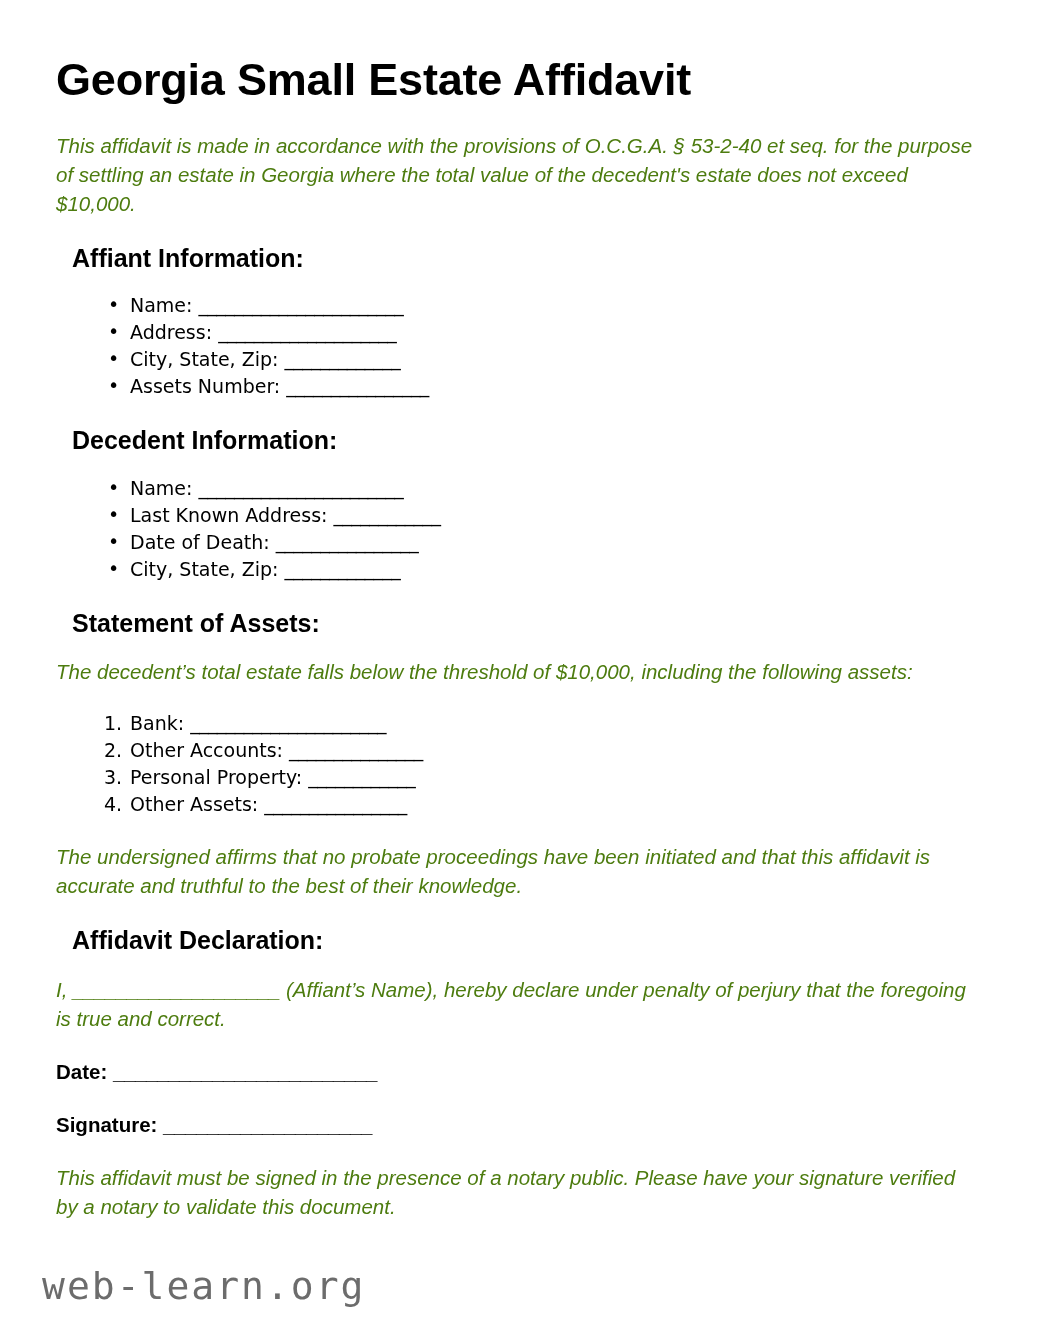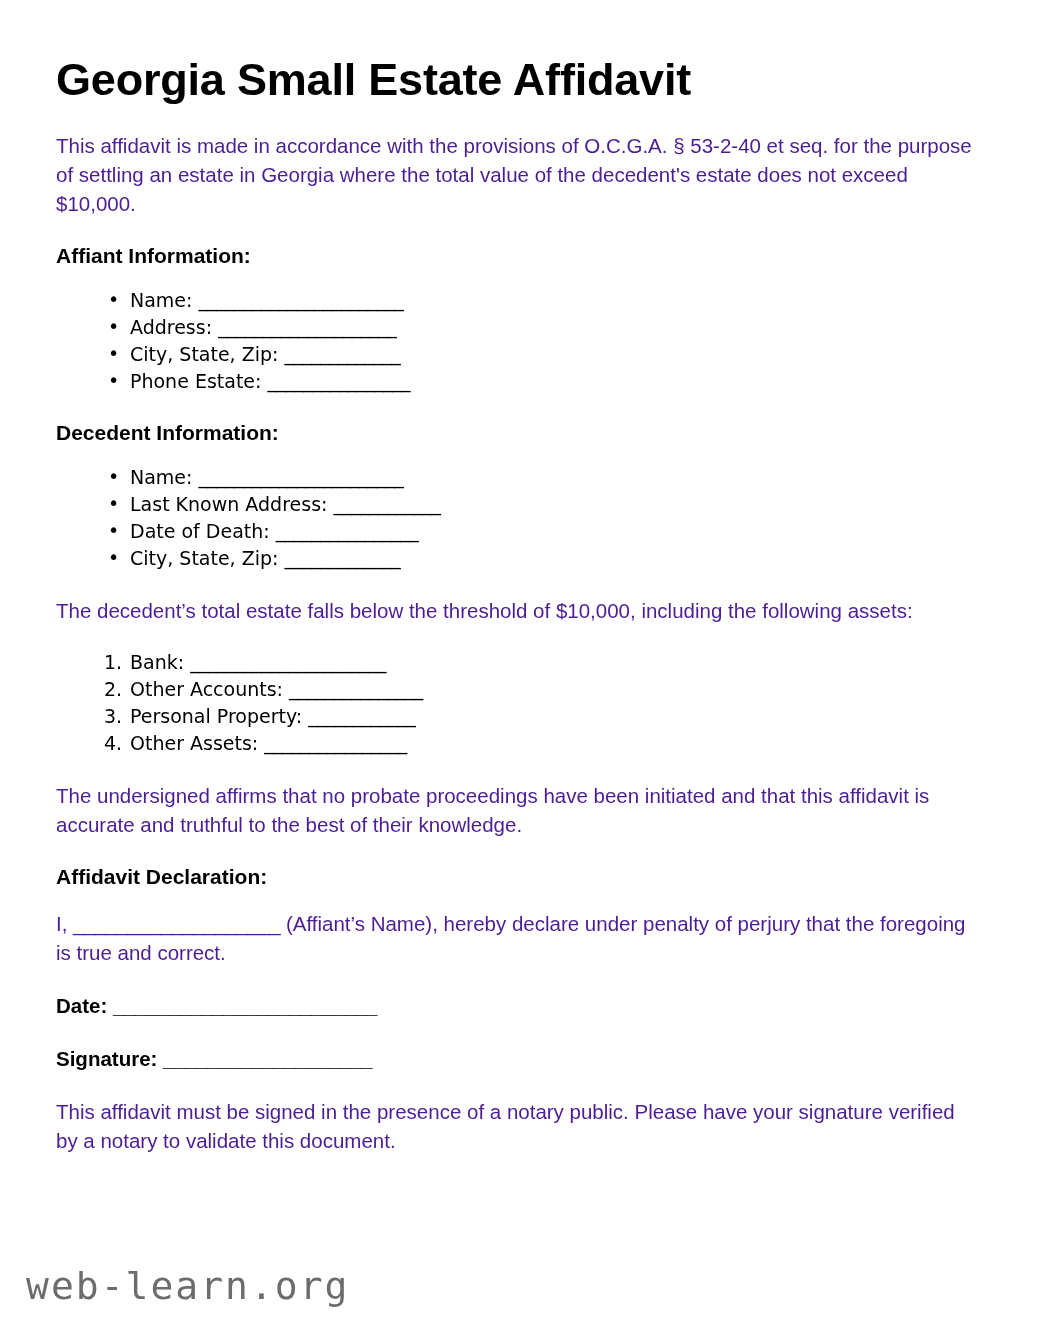--- a/index.html
+++ b/index.html
@@ -40,31 +40,32 @@
     margin: 0 0 26px 0;
     color: #000;
   }
 
   
   .para {
     font-family: "Liberation Sans", sans-serif;
     font-size: 20.5px;
     line-height: 1.42;
     margin: 0 0 24px 0;
-    color: #4c1d95;
+    color: #4d7c0f;
     max-width: 925px;
+    font-style: italic;
   }
 
   
   .section-heading {
     font-family: "Liberation Sans", sans-serif;
     font-weight: bold;
-    font-size: 21px;
+    font-size: 25px;
     line-height: 1.3;
-    margin: 0 0 18px 0;
+    margin: 0 0 18px 16px;
     color: #000;
   }
 
   
   ul.field-list, ol.field-list {
     margin: 0 0 24px 0;
     padding: 0 0 0 48px;
     list-style: none;
   }
   ul.field-list li, ol.field-list li {
@@ -115,21 +116,21 @@
   }
 
   .decl-blank {
     font-family: "Liberation Sans", sans-serif;
     letter-spacing: -0.5px;
   }
 
   
   .watermark {
     position: absolute;
-    left: 26px;
+    left: 42px;
     top: 1264px;
     font-family: "DejaVu Sans Mono", monospace;
     font-size: 38px;
     letter-spacing: 2px;
     color: #4d4d4d;
     opacity: 0.82;
     white-space: nowrap;
   }
 </style>
 </head>
@@ -141,32 +142,33 @@
     <h1 class="doc-title">Georgia Small Estate Affidavit</h1>
 
     <p class="para">This affidavit is made in accordance with the provisions of O.C.G.A. § 53-2-40 et seq. for the purpose of settling an estate in Georgia where the total value of the decedent's estate does not exceed $10,000.</p>
 
     <h2 class="section-heading">Affiant Information:</h2>
 
     <ul class="field-list">
       <li><span>Name:</span> <span class="blank">_______________________</span></li>
       <li><span>Address:</span> <span class="blank">____________________</span></li>
       <li><span>City, State, Zip:</span> <span class="blank">_____________</span></li>
-      <li><span>Phone Estate:</span> <span class="blank">________________</span></li>
+      <li><span>Assets Number:</span> <span class="blank">________________</span></li>
     </ul>
 
     <h2 class="section-heading">Decedent Information:</h2>
 
     <ul class="field-list">
       <li><span>Name:</span> <span class="blank">_______________________</span></li>
       <li><span>Last Known Address:</span> <span class="blank">____________</span></li>
       <li><span>Date of Death:</span> <span class="blank">________________</span></li>
       <li><span>City, State, Zip:</span> <span class="blank">_____________</span></li>
     </ul>
 
+    <h2 class="section-heading">Statement of Assets:</h2>
 
     <p class="para">The decedent’s total estate falls below the threshold of $10,000, including the following assets:</p>
 
     <ol class="field-list">
       <li><span>Bank:</span> <span class="blank">______________________</span></li>
       <li><span>Other Accounts:</span> <span class="blank">_______________</span></li>
       <li><span>Personal Property:</span> <span class="blank">____________</span></li>
       <li><span>Other Assets:</span> <span class="blank">________________</span></li>
     </ol>
 

